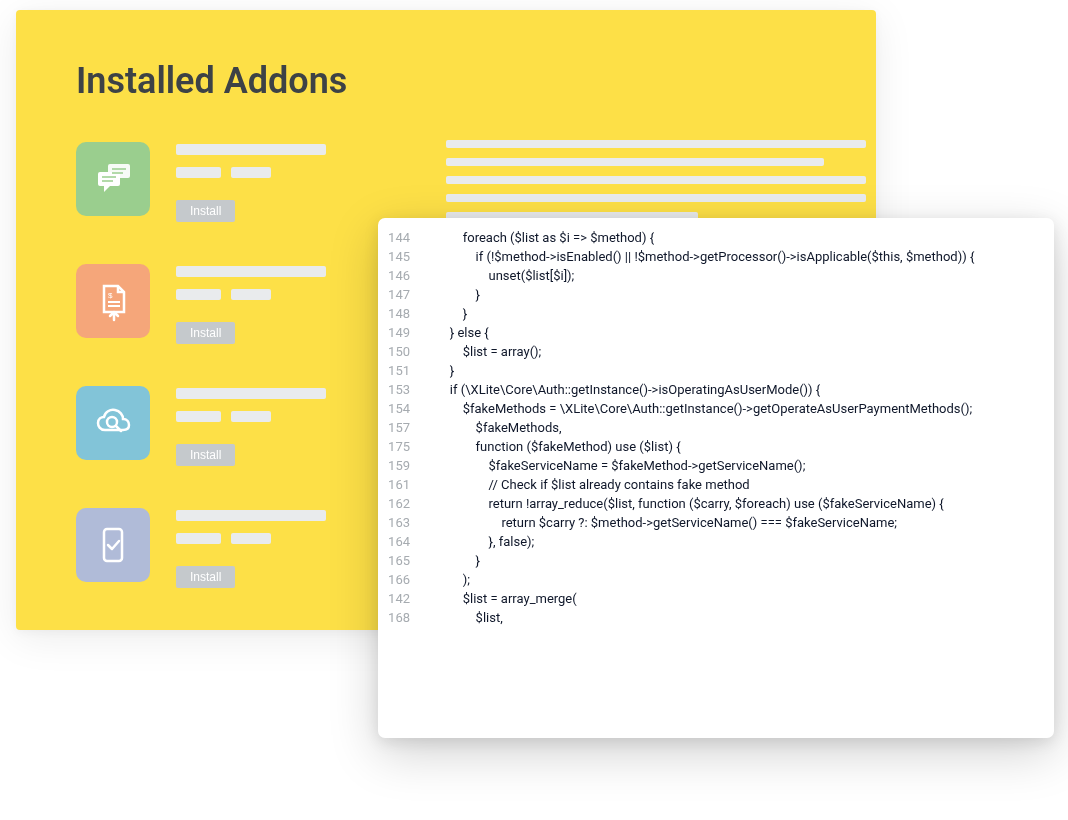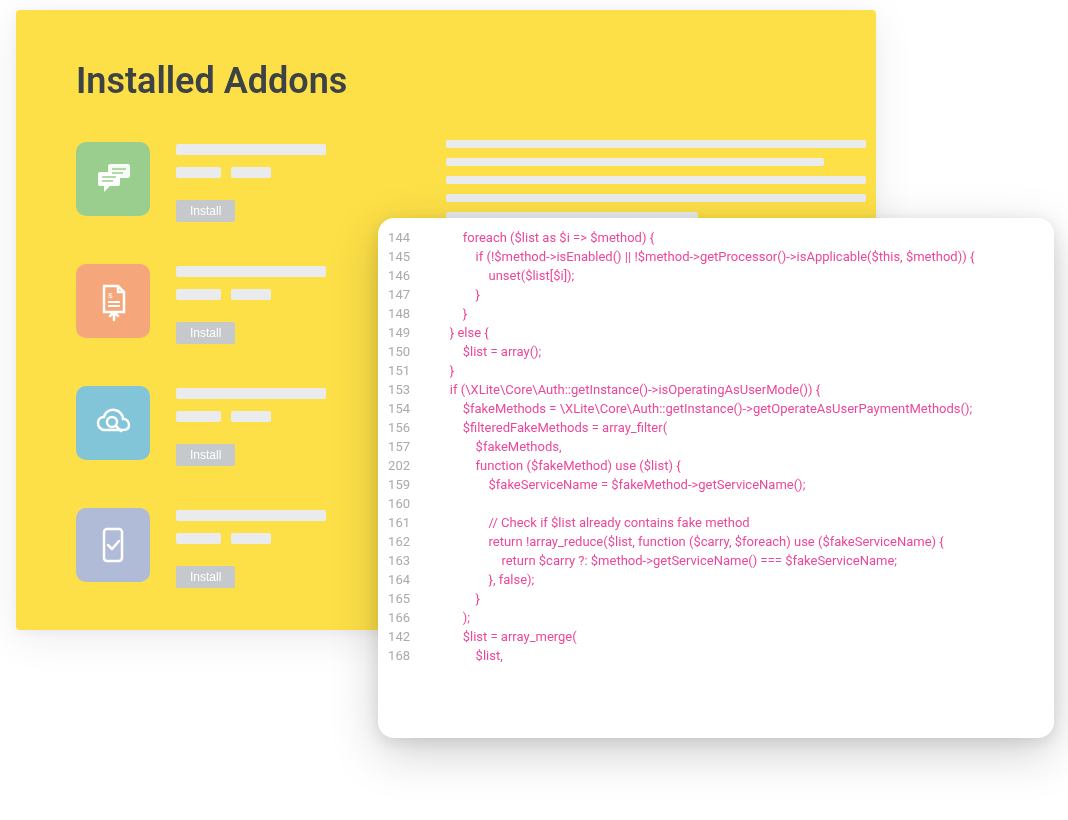--- a/index.html
+++ b/index.html
@@ -86,42 +86,42 @@
 .dl-60 { width: 60%; }
 
 .code-panel {
   position: absolute;
   left: 378px;
   top: 218px;
   width: 676px;
   height: 520px;
   background: #fff;
   box-shadow: 0 15px 50px rgba(0,0,0,0.18), 0 4px 15px rgba(0,0,0,0.1);
-  border-radius: 16px;
+  border-radius: 7px;
   padding: 10px 0;
   font-family: "Segoe UI", Roboto, "Open Sans", sans-serif;
   font-size: 13px;
   line-height: 19px;
   overflow: hidden;
 }
 
 .code-line {
   display: flex;
   white-space: pre;
 }
 .line-num {
   width: 46px;
   text-align: right;
   color: #a6abb0;
   padding-right: 14px;
   flex-shrink: 0;
   user-select: none;
 }
 .line-content {
-  color: #ec4899;
+  color: #0f172a;
   flex: 1;
 }
 </style>
 </head>
 <body>
 
 <div class="addons-panel">
   <h1 class="page-title">Installed Addons</h1>
 
   <div id="addons-list">
@@ -187,25 +187,23 @@
       <div class="code-line"><span class="line-num">144</span><span class="line-content">            foreach ($list as $i =&gt; $method) {</span></div>
       <div class="code-line"><span class="line-num">145</span><span class="line-content">                if (!$method-&gt;isEnabled() || !$method-&gt;getProcessor()-&gt;isApplicable($this, $method)) {</span></div>
       <div class="code-line"><span class="line-num">146</span><span class="line-content">                    unset($list[$i]);</span></div>
       <div class="code-line"><span class="line-num">147</span><span class="line-content">                }</span></div>
       <div class="code-line"><span class="line-num">148</span><span class="line-content">            }</span></div>
       <div class="code-line"><span class="line-num">149</span><span class="line-content">        } else {</span></div>
       <div class="code-line"><span class="line-num">150</span><span class="line-content">            $list = array();</span></div>
       <div class="code-line"><span class="line-num">151</span><span class="line-content">        }</span></div>
       <div class="code-line"><span class="line-num">153</span><span class="line-content">        if (\XLite\Core\Auth::getInstance()-&gt;isOperatingAsUserMode()) {</span></div>
       <div class="code-line"><span class="line-num">154</span><span class="line-content">            $fakeMethods = \XLite\Core\Auth::getInstance()-&gt;getOperateAsUserPaymentMethods();</span></div>
-      <div class="code-line"><span class="line-num">156</span><span class="line-content">            $filteredFakeMethods = array_filter(</span></div>
       <div class="code-line"><span class="line-num">157</span><span class="line-content">                $fakeMethods,</span></div>
-      <div class="code-line"><span class="line-num">202</span><span class="line-content">                function ($fakeMethod) use ($list) {</span></div>
+      <div class="code-line"><span class="line-num">175</span><span class="line-content">                function ($fakeMethod) use ($list) {</span></div>
       <div class="code-line"><span class="line-num">159</span><span class="line-content">                    $fakeServiceName = $fakeMethod-&gt;getServiceName();</span></div>
-      <div class="code-line"><span class="line-num">160</span><span class="line-content"></span></div>
       <div class="code-line"><span class="line-num">161</span><span class="line-content">                    // Check if $list already contains fake method</span></div>
       <div class="code-line"><span class="line-num">162</span><span class="line-content">                    return !array_reduce($list, function ($carry, $foreach) use ($fakeServiceName) {</span></div>
       <div class="code-line"><span class="line-num">163</span><span class="line-content">                        return $carry ?: $method-&gt;getServiceName() === $fakeServiceName;</span></div>
       <div class="code-line"><span class="line-num">164</span><span class="line-content">                    }, false);</span></div>
       <div class="code-line"><span class="line-num">165</span><span class="line-content">                }</span></div>
       <div class="code-line"><span class="line-num">166</span><span class="line-content">            );</span></div>
       <div class="code-line"><span class="line-num">142</span><span class="line-content">            $list = array_merge(</span></div>
       <div class="code-line"><span class="line-num">168</span><span class="line-content">                $list,</span></div>
     </div>
 </div>

